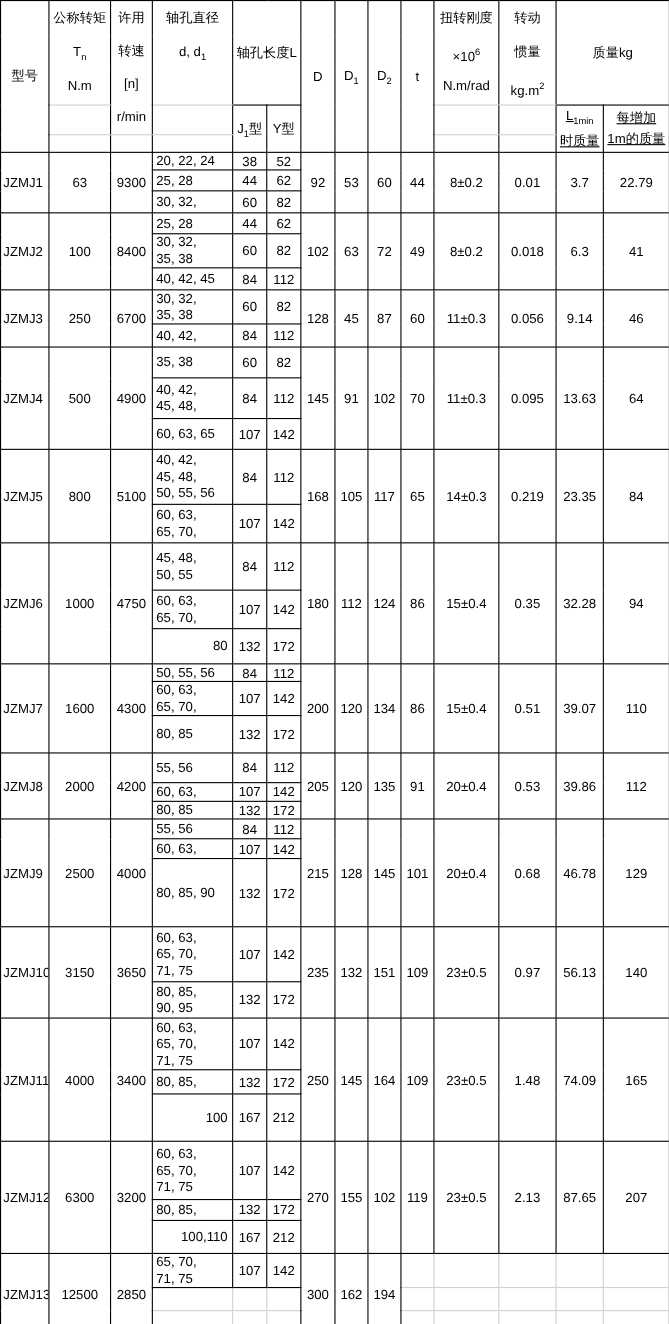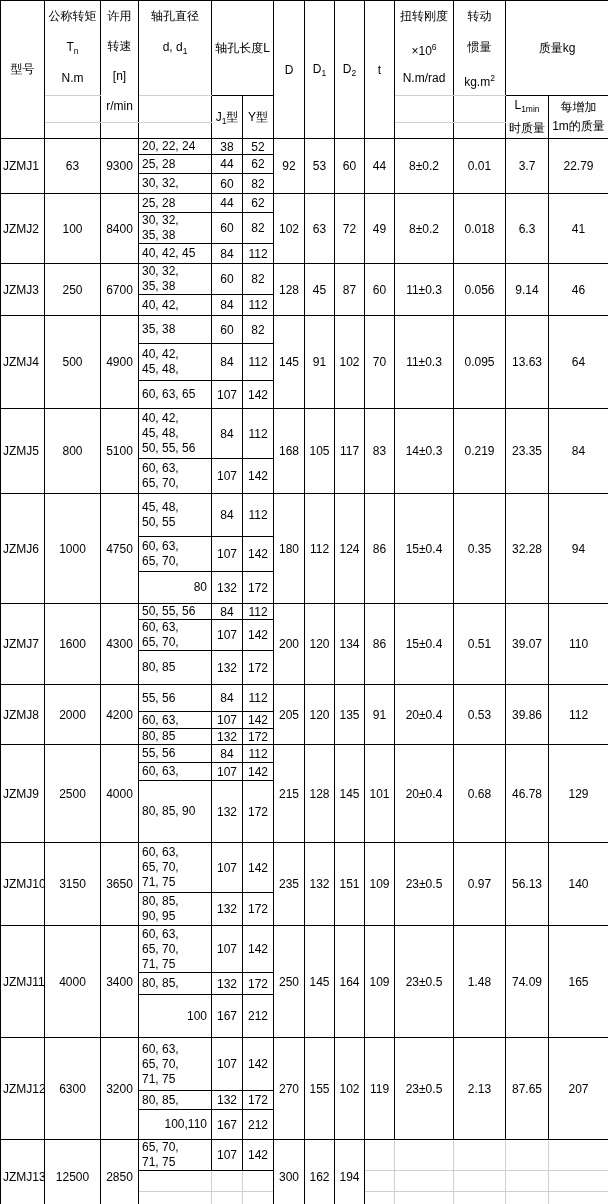--- a/index.html
+++ b/index.html
@@ -12,21 +12,21 @@
   .c-d-right { text-align:right; padding-right:4px; }
   .c-model { text-align:left; padding-left:2px; }
   
   .g { border-color:#d0d0d0; }
   .bb { border-bottom-color:#000 !important; }
   .rbk { border-right-color:#000 !important; }
   
   .hstack { vertical-align:top; }
   .hstack div { height:31px; line-height:31px; }
   .hstack.h4 div { height:30px; line-height:30px; }
-  .hstack2 div { line-height:19px; }
+  .hstack2 div { line-height:19px;text-decoration:underline; }
   .gb { border-bottom-color:#d0d0d0; }            
   .hg { border-top-color:#d0d0d0; border-bottom-color:#d0d0d0; } 
   .hg2 { border-top-color:#d0d0d0; border-bottom-color:#000; }
   sub,sup { font-size:8.5px; }
 </style>
 </head>
 <body>
 
 <div id="wrap">
 <table>
@@ -216,21 +216,21 @@
           <td rowspan="2">800</td>
           <td rowspan="2">5100</td>
           <td class="c-d">40, 42,
 45, 48,
 50, 55, 56</td>
           <td>84</td>
           <td>112</td>
           <td rowspan="2">168</td>
           <td rowspan="2">105</td>
           <td rowspan="2">117</td>
-          <td rowspan="2">83</td>
+          <td rowspan="2">65</td>
           <td rowspan="2">14±0.3</td>
           <td rowspan="2">0.219</td>
           <td rowspan="2">23.35</td>
           <td rowspan="2">84</td>
         </tr>
         <tr style="height: 35px;">
           <td class="c-d">60, 63,
 65, 70,</td>
           <td>107</td>
           <td>142</td>

